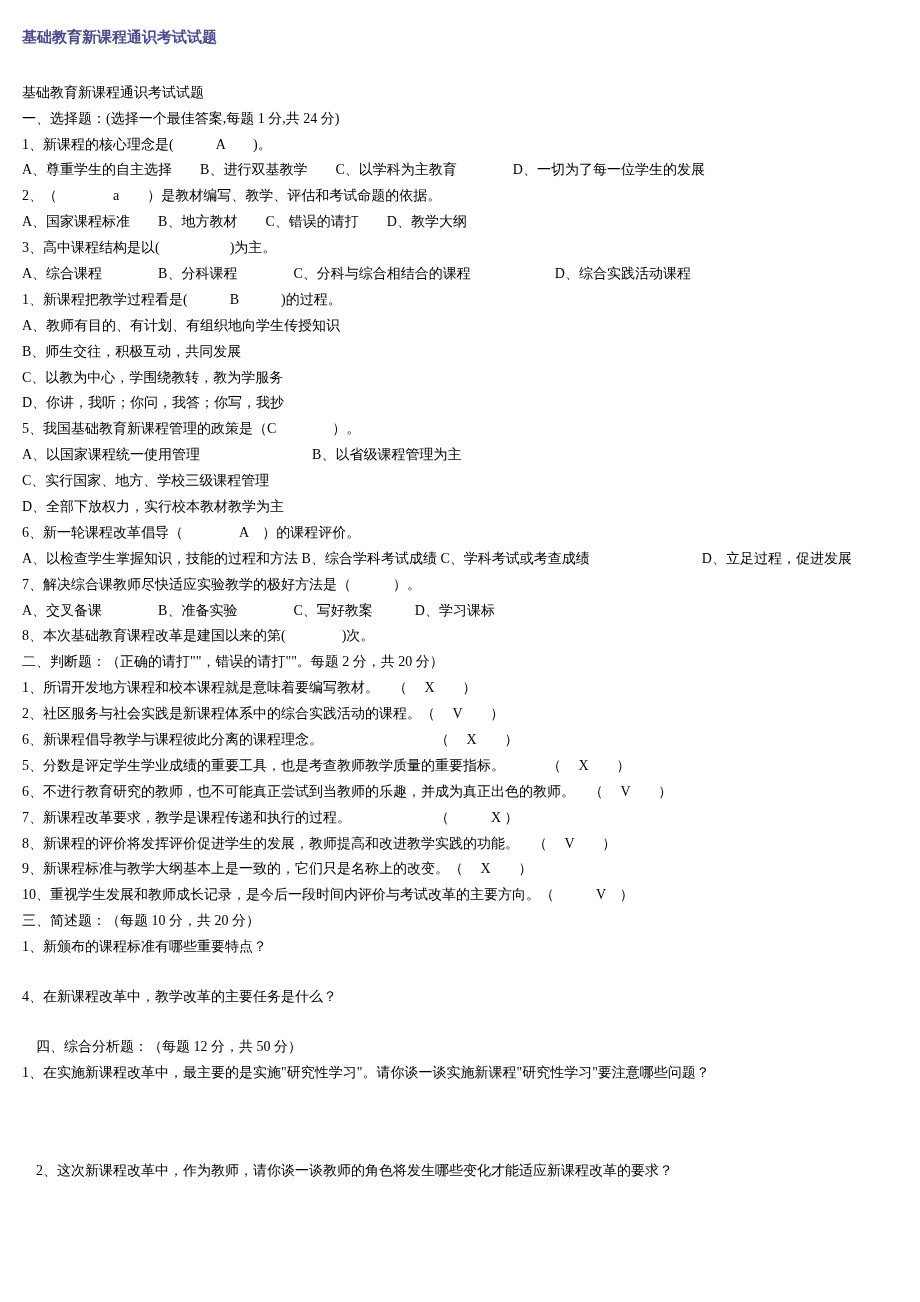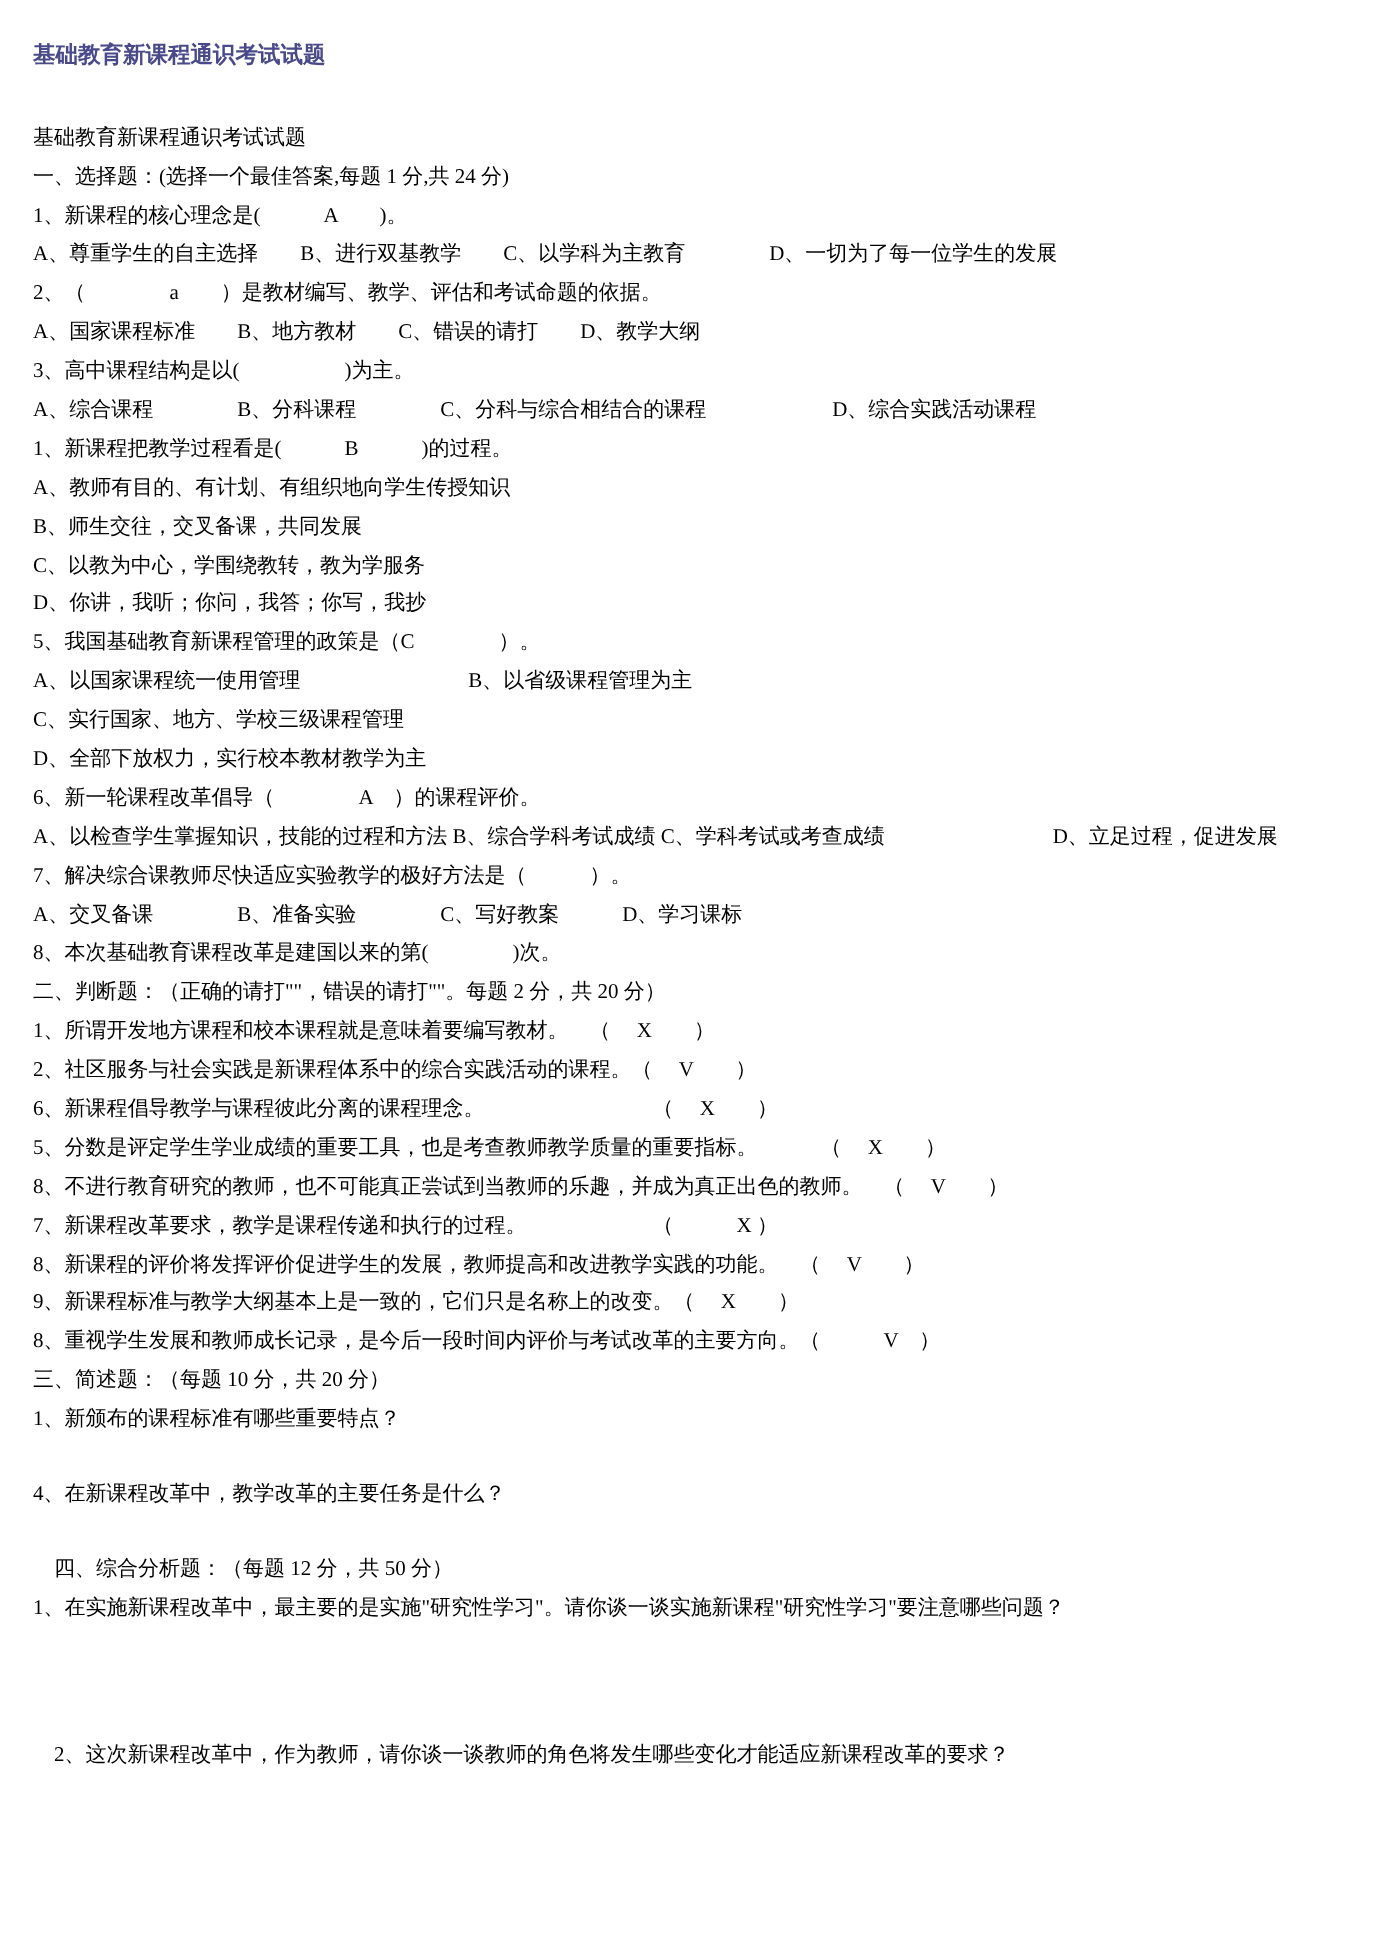--- a/index.html
+++ b/index.html
@@ -41,42 +41,42 @@
   <div class="line">基础教育新课程通识考试试题</div>
   <div class="line">一、选择题：(选择一个最佳答案,每题 1 分,共 24 分)</div>
   <div class="line">1、新课程的核心理念是(　　　A　　)。</div>
   <div class="line">A、尊重学生的自主选择　　B、进行双基教学　　C、以学科为主教育　　　　D、一切为了每一位学生的发展</div>
   <div class="line">2、（　　　　a　　）是教材编写、教学、评估和考试命题的依据。</div>
   <div class="line">A、国家课程标准　　B、地方教材　　C、错误的请打　　D、教学大纲</div>
   <div class="line">3、高中课程结构是以(　　　　　)为主。</div>
   <div class="line">A、综合课程　　　　B、分科课程　　　　C、分科与综合相结合的课程　　　　　　D、综合实践活动课程</div>
   <div class="line">1、新课程把教学过程看是(　　　B　　　)的过程。</div>
   <div class="line">A、教师有目的、有计划、有组织地向学生传授知识</div>
-  <div class="line">B、师生交往，交叉备课，共同发展</div>
+  <div class="line">B、师生交往，积极互动，共同发展</div>
   <div class="line">C、以教为中心，学围绕教转，教为学服务</div>
   <div class="line">D、你讲，我听；你问，我答；你写，我抄</div>
   <div class="line">5、我国基础教育新课程管理的政策是（C　　　　）。</div>
   <div class="line">A、以国家课程统一使用管理　　　　　　　　B、以省级课程管理为主</div>
   <div class="line">C、实行国家、地方、学校三级课程管理</div>
   <div class="line">D、全部下放权力，实行校本教材教学为主</div>
   <div class="line">6、新一轮课程改革倡导（　　　　A　）的课程评价。</div>
   <div class="line">A、以检查学生掌握知识，技能的过程和方法 B、综合学科考试成绩 C、学科考试或考查成绩　　　　　　　　D、立足过程，促进发展</div>
   <div class="line">7、解决综合课教师尽快适应实验教学的极好方法是（　　　）。</div>
   <div class="line">A、交叉备课　　　　B、准备实验　　　　C、写好教案　　　D、学习课标</div>
   <div class="line">8、本次基础教育课程改革是建国以来的第(　　　　)次。</div>
   <div class="line">二、判断题：（正确的请打""，错误的请打""。每题 2 分，共 20 分）</div>
   <div class="line">1、所谓开发地方课程和校本课程就是意味着要编写教材。　（　 X　　）</div>
   <div class="line">2、社区服务与社会实践是新课程体系中的综合实践活动的课程。（　 V　　）</div>
   <div class="line">6、新课程倡导教学与课程彼此分离的课程理念。　　　　　　　　（　 X　　）</div>
   <div class="line">5、分数是评定学生学业成绩的重要工具，也是考查教师教学质量的重要指标。　　　（　 X　　）</div>
-  <div class="line">8、不进行教育研究的教师，也不可能真正尝试到当教师的乐趣，并成为真正出色的教师。　（　 V　　）</div>
+  <div class="line">6、不进行教育研究的教师，也不可能真正尝试到当教师的乐趣，并成为真正出色的教师。　（　 V　　）</div>
   <div class="line">7、新课程改革要求，教学是课程传递和执行的过程。　　　　　　（　　　X ）</div>
   <div class="line">8、新课程的评价将发挥评价促进学生的发展，教师提高和改进教学实践的功能。　（　 V　　）</div>
   <div class="line">9、新课程标准与教学大纲基本上是一致的，它们只是名称上的改变。（　 X　　）</div>
-  <div class="line">8、重视学生发展和教师成长记录，是今后一段时间内评价与考试改革的主要方向。（　　　V　）</div>
+  <div class="line">10、重视学生发展和教师成长记录，是今后一段时间内评价与考试改革的主要方向。（　　　V　）</div>
   <div class="line">三、简述题：（每题 10 分，共 20 分）</div>
   <div class="line">1、新颁布的课程标准有哪些重要特点？</div>
 
   <div class="gap"></div>
   <div class="line">4、在新课程改革中，教学改革的主要任务是什么？</div>
 
   <div class="gap"></div>
   <div class="line">　四、综合分析题：（每题 12 分，共 50 分）</div>
   <div class="line">1、在实施新课程改革中，最主要的是实施"研究性学习"。请你谈一谈实施新课程"研究性学习"要注意哪些问题？</div>
 

